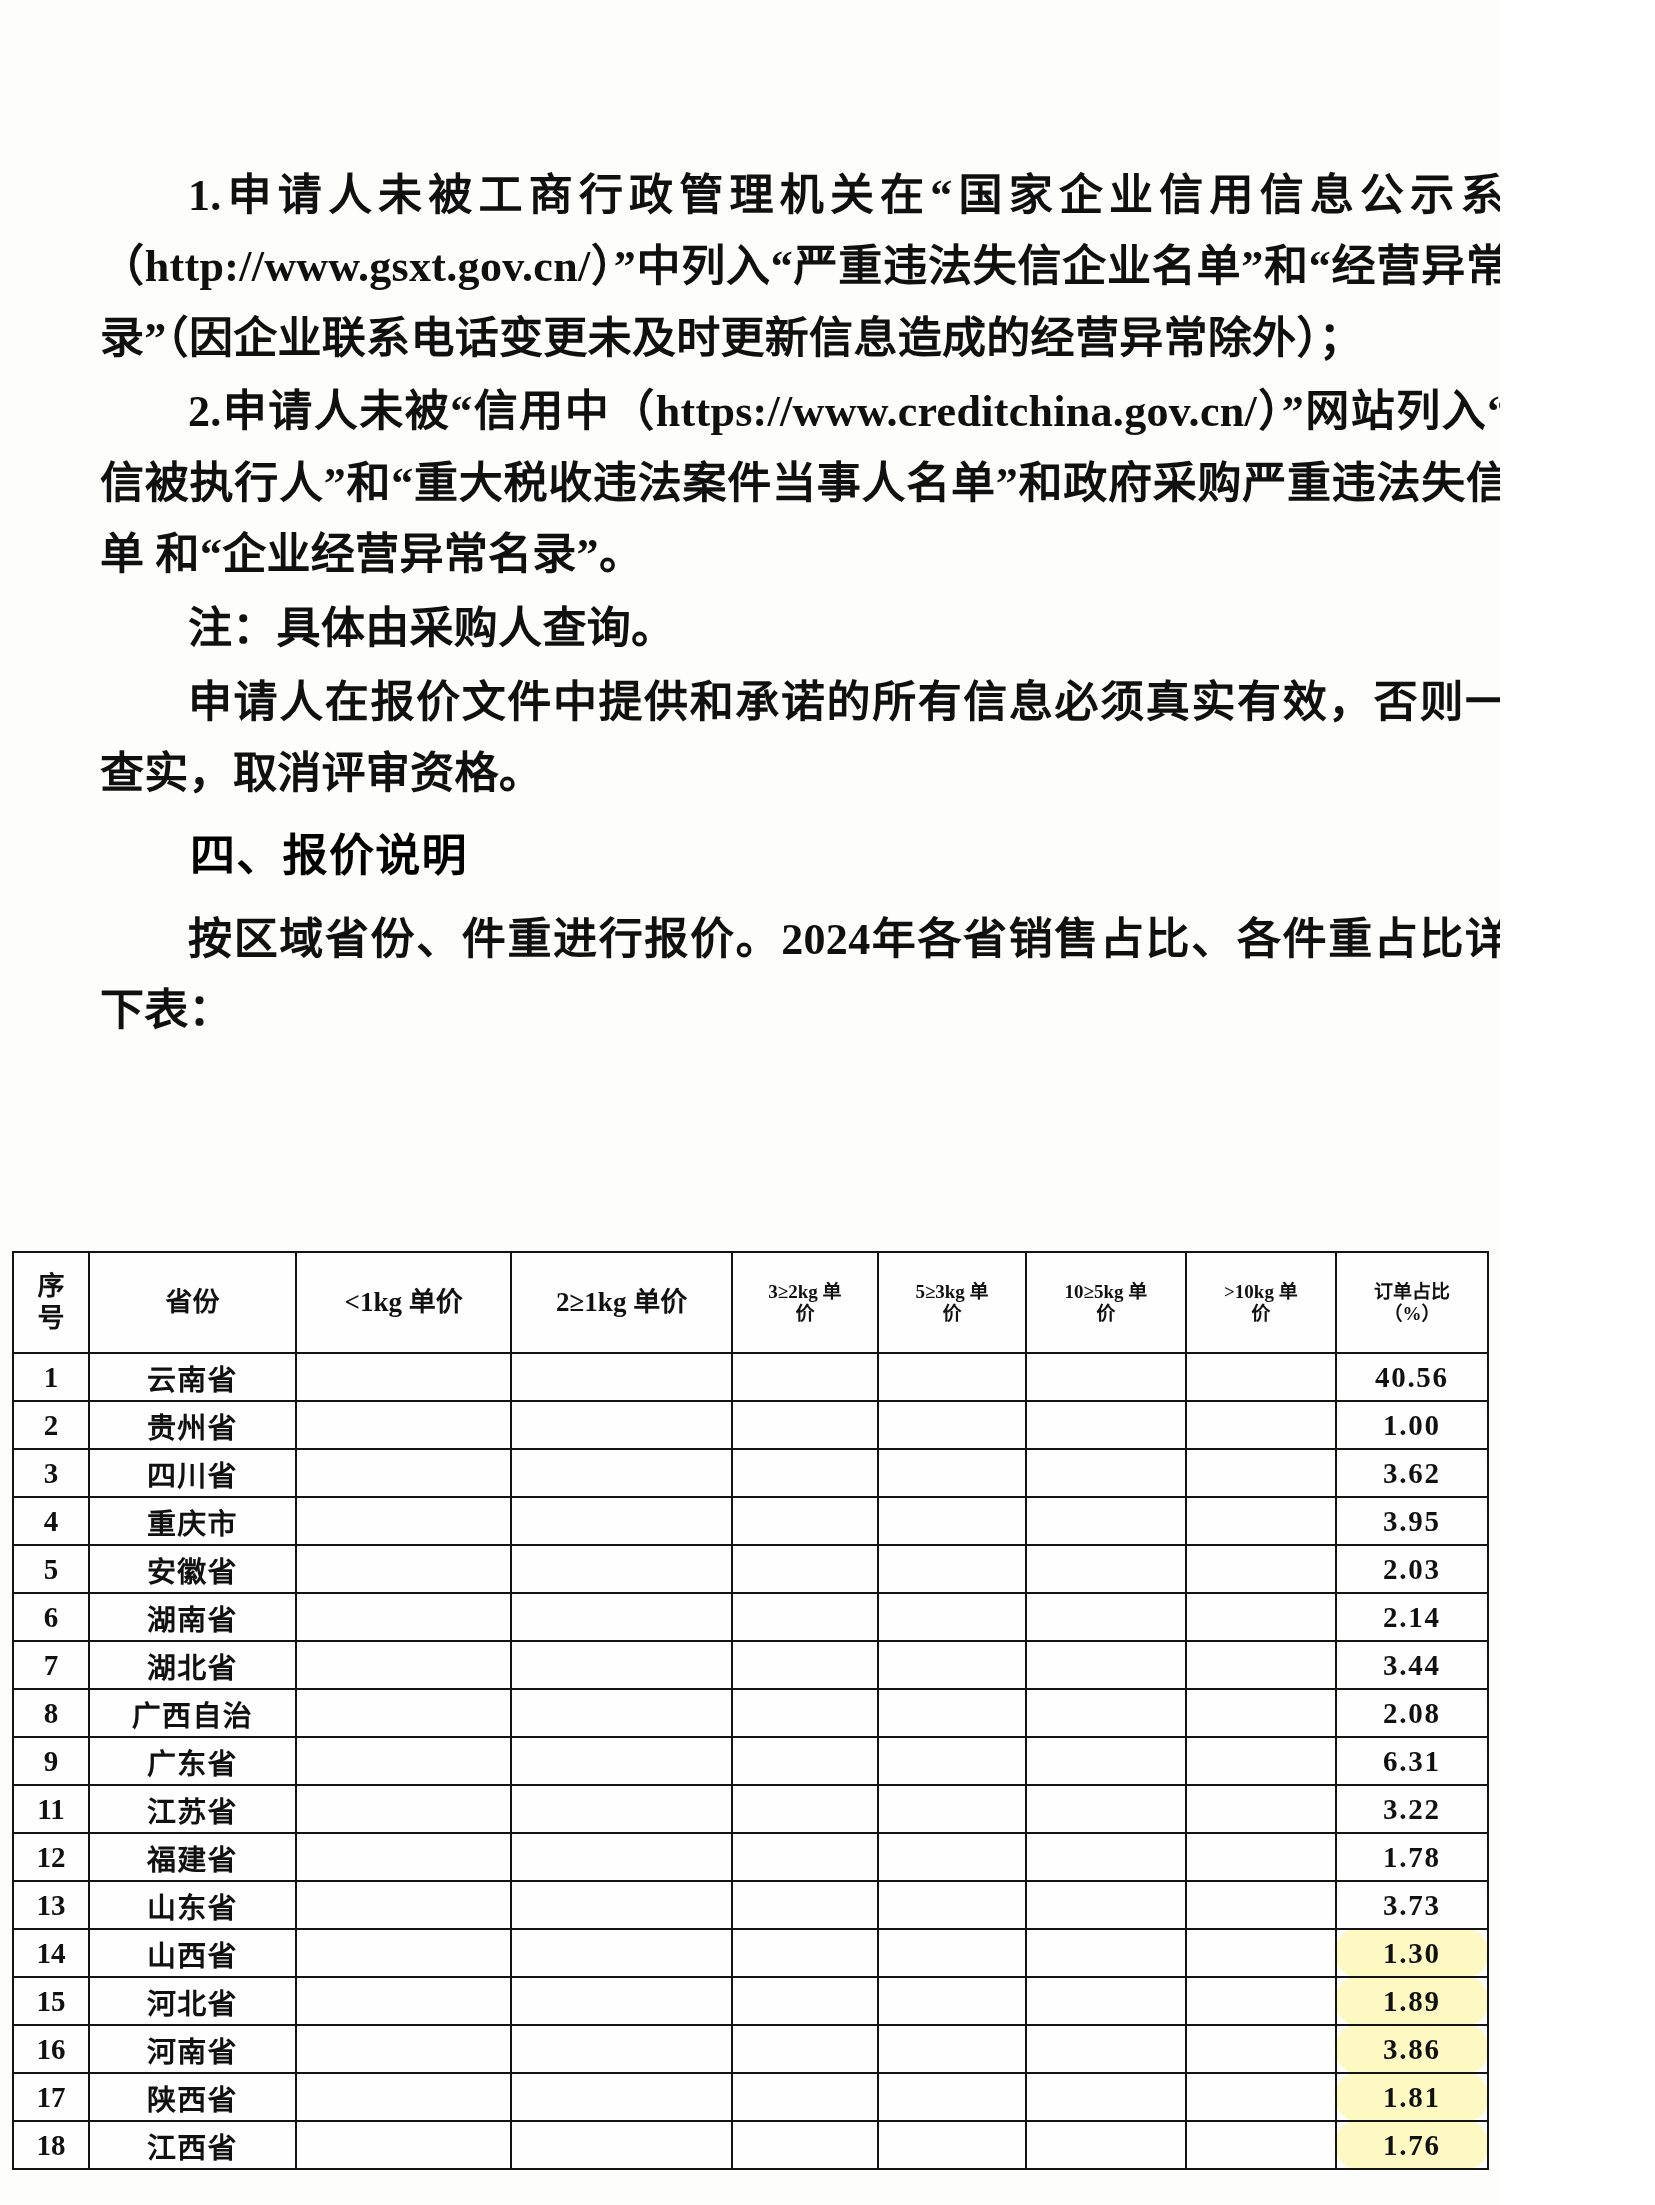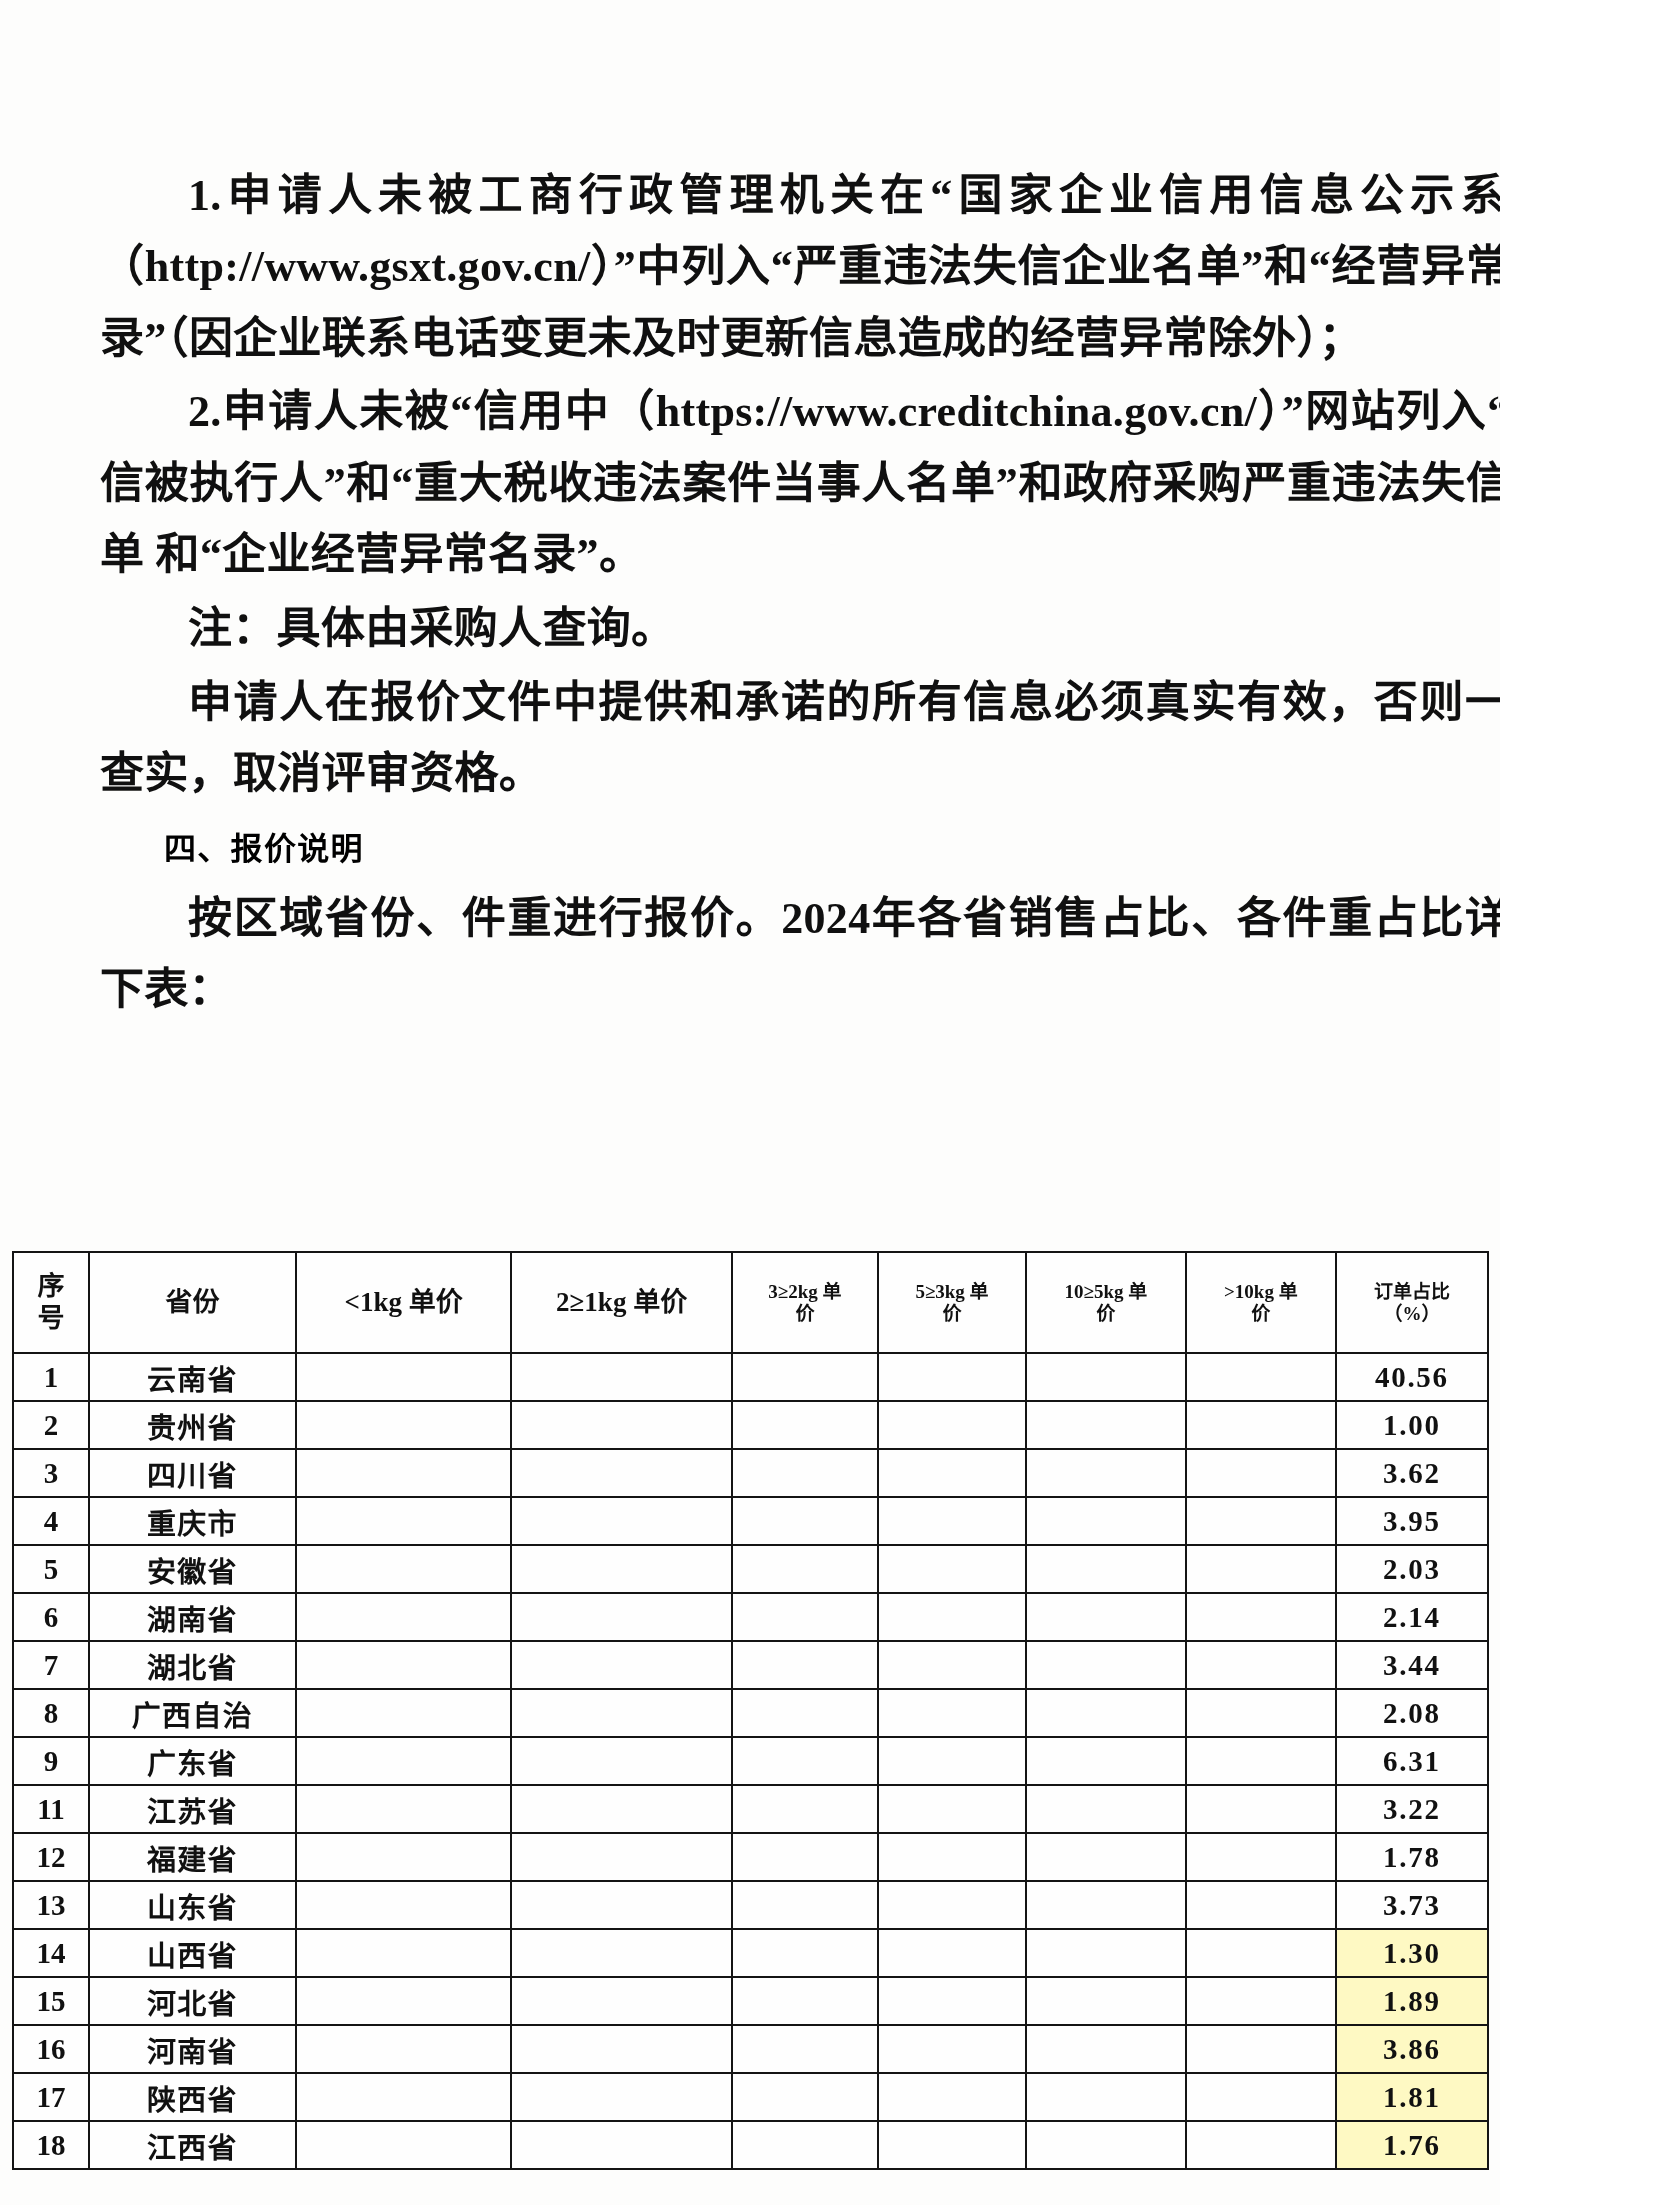--- a/index.html
+++ b/index.html
@@ -31,27 +31,28 @@
     margin: 0 0 2.7px 0;
     text-align: justify;
     text-justify: inter-character;
     font-weight: 600;
     color: #101010;
   }
   .para.indent {
     text-indent: 2em;
   }
   .heading {
-    font-size: 32px;
+    font-size: 45px;
     line-height: 1.62;
     font-weight: 800;
     text-indent: 2em;
     margin: 14.7px 0 6.7px 0;
     letter-spacing: 1.3px;
     color: #000;
+    font-family: Liberation Mono, monospace;
   }
 
   
   .table-wrap {
     position: absolute;
     left: 12px;
     top: 1251px;
     width: 1477px;
   }
   table.price-table {
@@ -92,20 +93,21 @@
     font-size: 30px;
     letter-spacing: 1.3px;
     margin-top: 13px;
   }
   td.col-pct {
     background: #dfe0dc;
     font-family: "Liberation Serif", "DejaVu Serif", serif;
     font-size: 29px;
     letter-spacing: 1.7px;
     color: #0d0d0d;
+    border-radius: 21px;
   }
   tbody tr:nth-child(n+13) td.col-pct {
     background: #fef9c3;
     font-family: Liberation Serif, serif;
   }
   
   col.c-idx  { width: 67px; }
   col.c-prov { width: 182px; }
   col.c-w1   { width: 190px; }
   col.c-w2   { width: 194px; }

